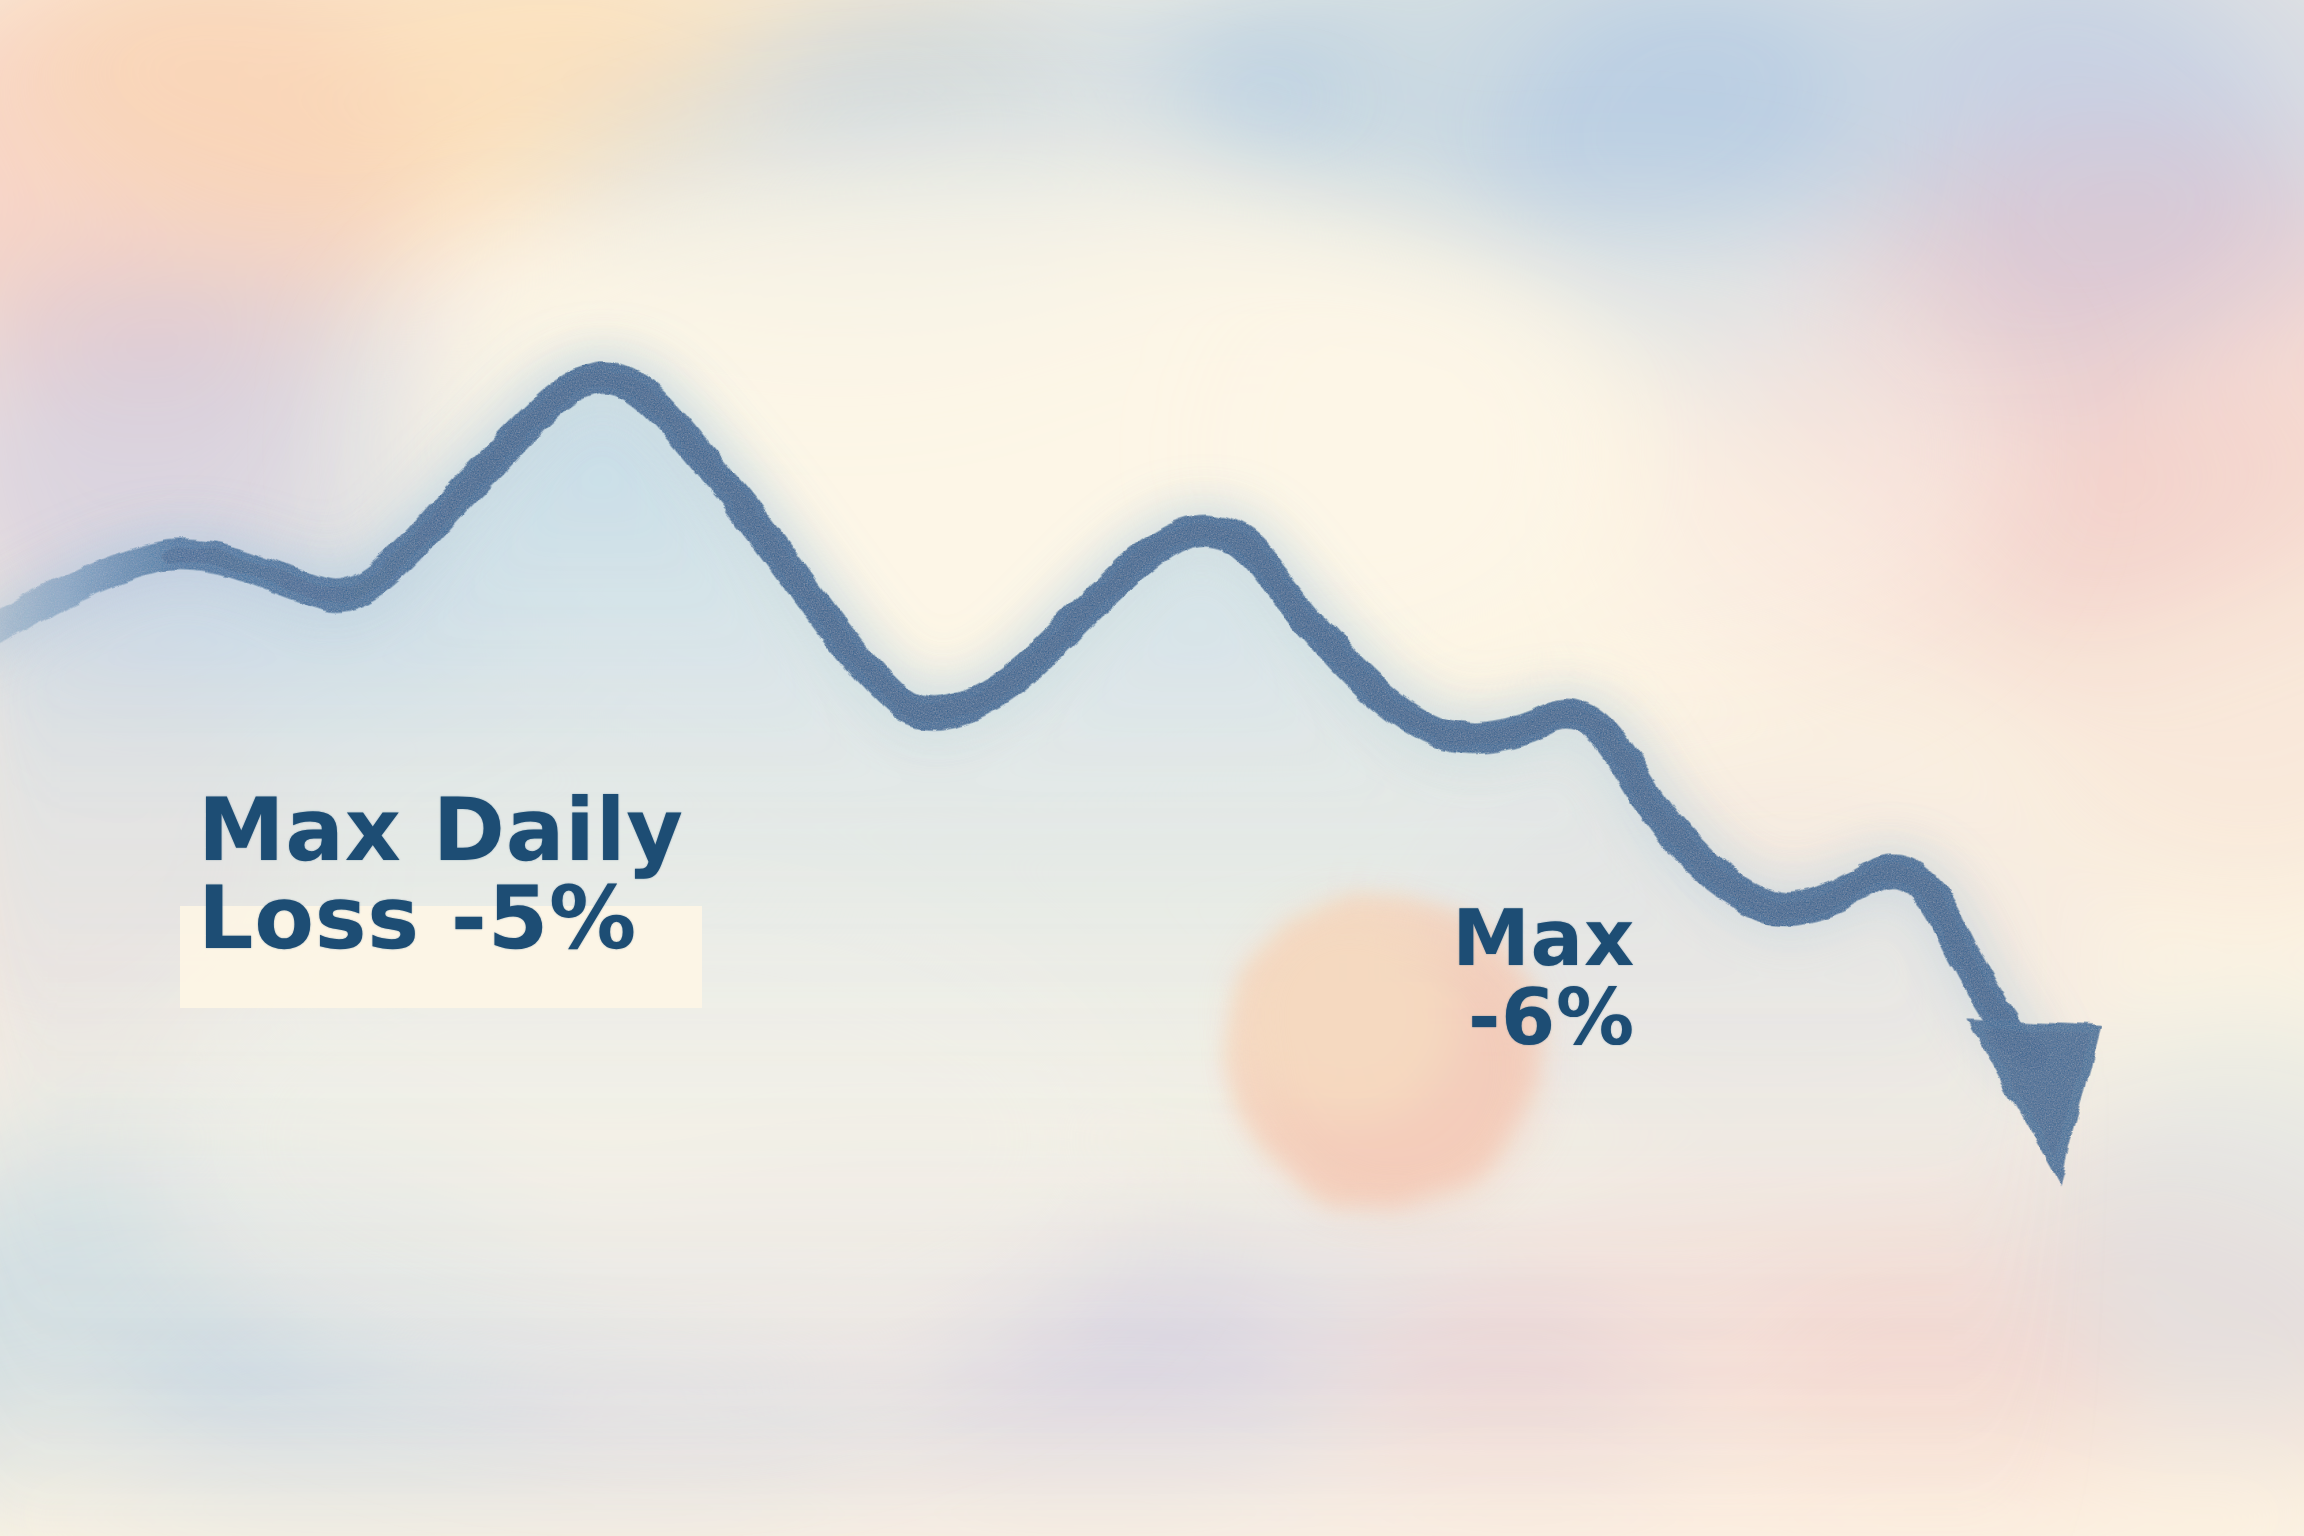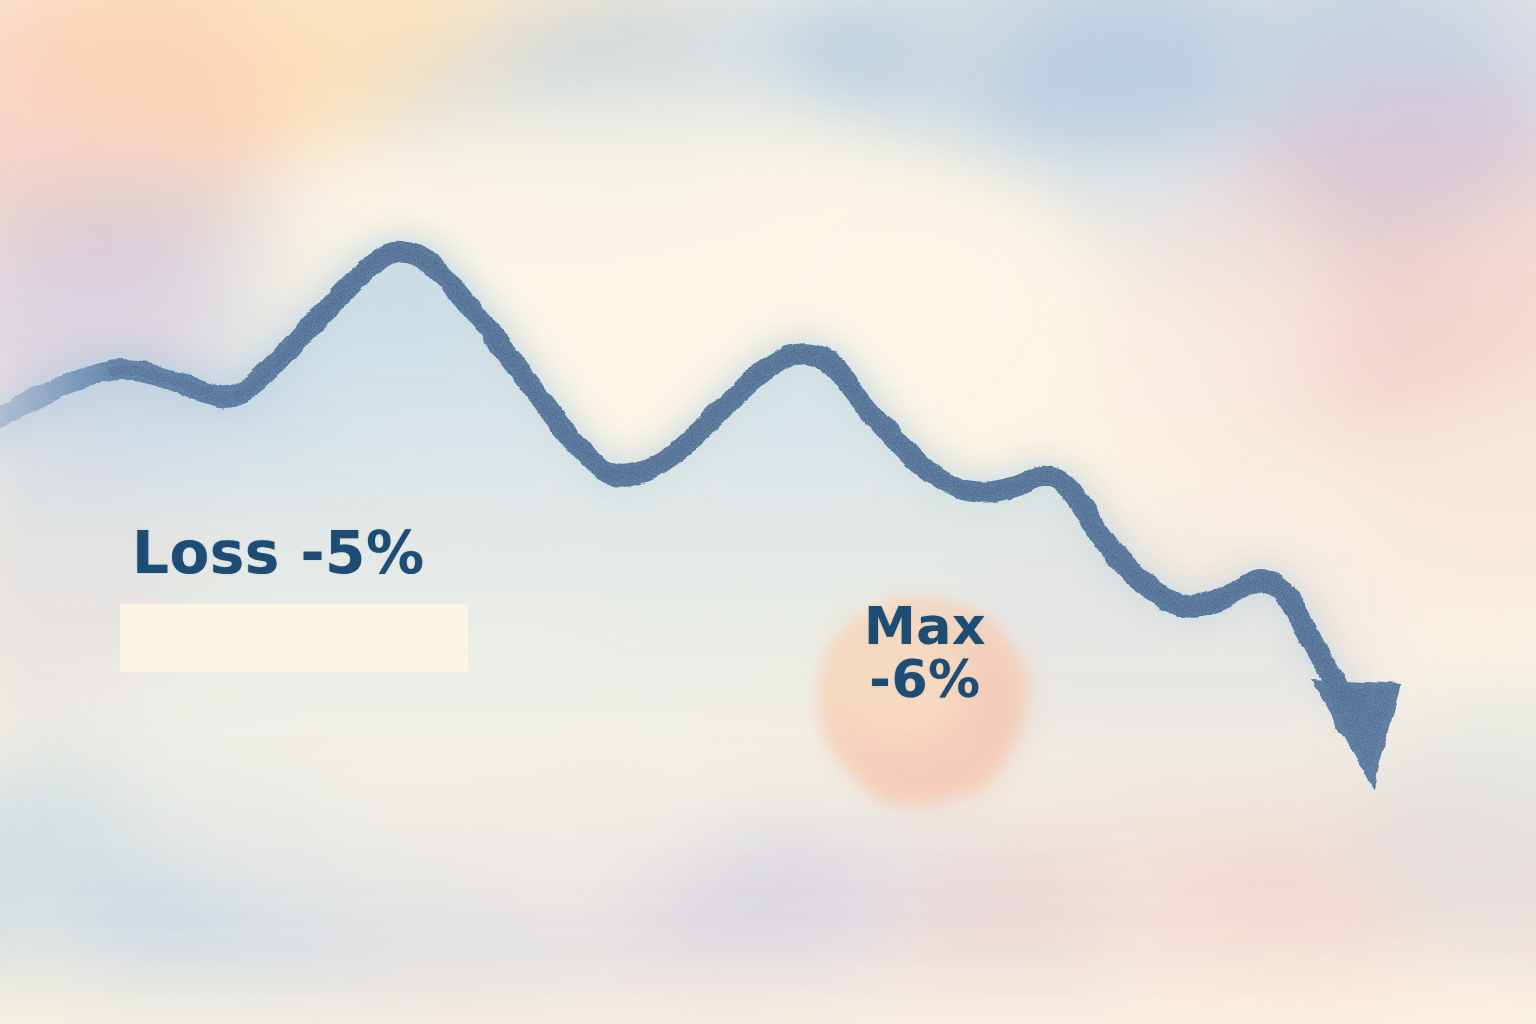--- a/index.html
+++ b/index.html
@@ -36,21 +36,21 @@
     left: 132px;
     top: 524px;
     font-size: 58px;
     text-align: left;
   }
   #label-max-drawdown {
     left: 760px;
     top: 600px;
     width: 330px;
     font-size: 52px;
-    text-align: center;
+    text-align: right;
   }
   .label .ln { display: block; }
 </style>
 </head>
 <body>
 
 <div id="canvas">
 
   <svg id="art" viewBox="0 0 1536 1024" preserveAspectRatio="none">
     <defs>
@@ -272,20 +272,21 @@
 
       <g filter="url(#dashWob)" opacity="0.55">
         <line x1="1376" y1="636" x2="1536" y2="636" stroke="#b6c9dc" stroke-width="9" stroke-linecap="round" stroke-dasharray="40 25"></line>
       </g>
 
       <rect x="0" y="0" width="1536" height="1024" fill="#fcf4e3" opacity="0.035" filter="url(#grain)"></rect>
     </g>
   </svg>
 
   <div class="label" id="label-max-daily-loss">
+    <span class="ln">Max Daily</span>
     <span class="ln">Loss -5%</span>
   </div>
 
   <div class="label" id="label-max-drawdown">
     <span class="ln">Max</span>
     <span class="ln">-6%</span>
   </div>
 
 </div>
 

